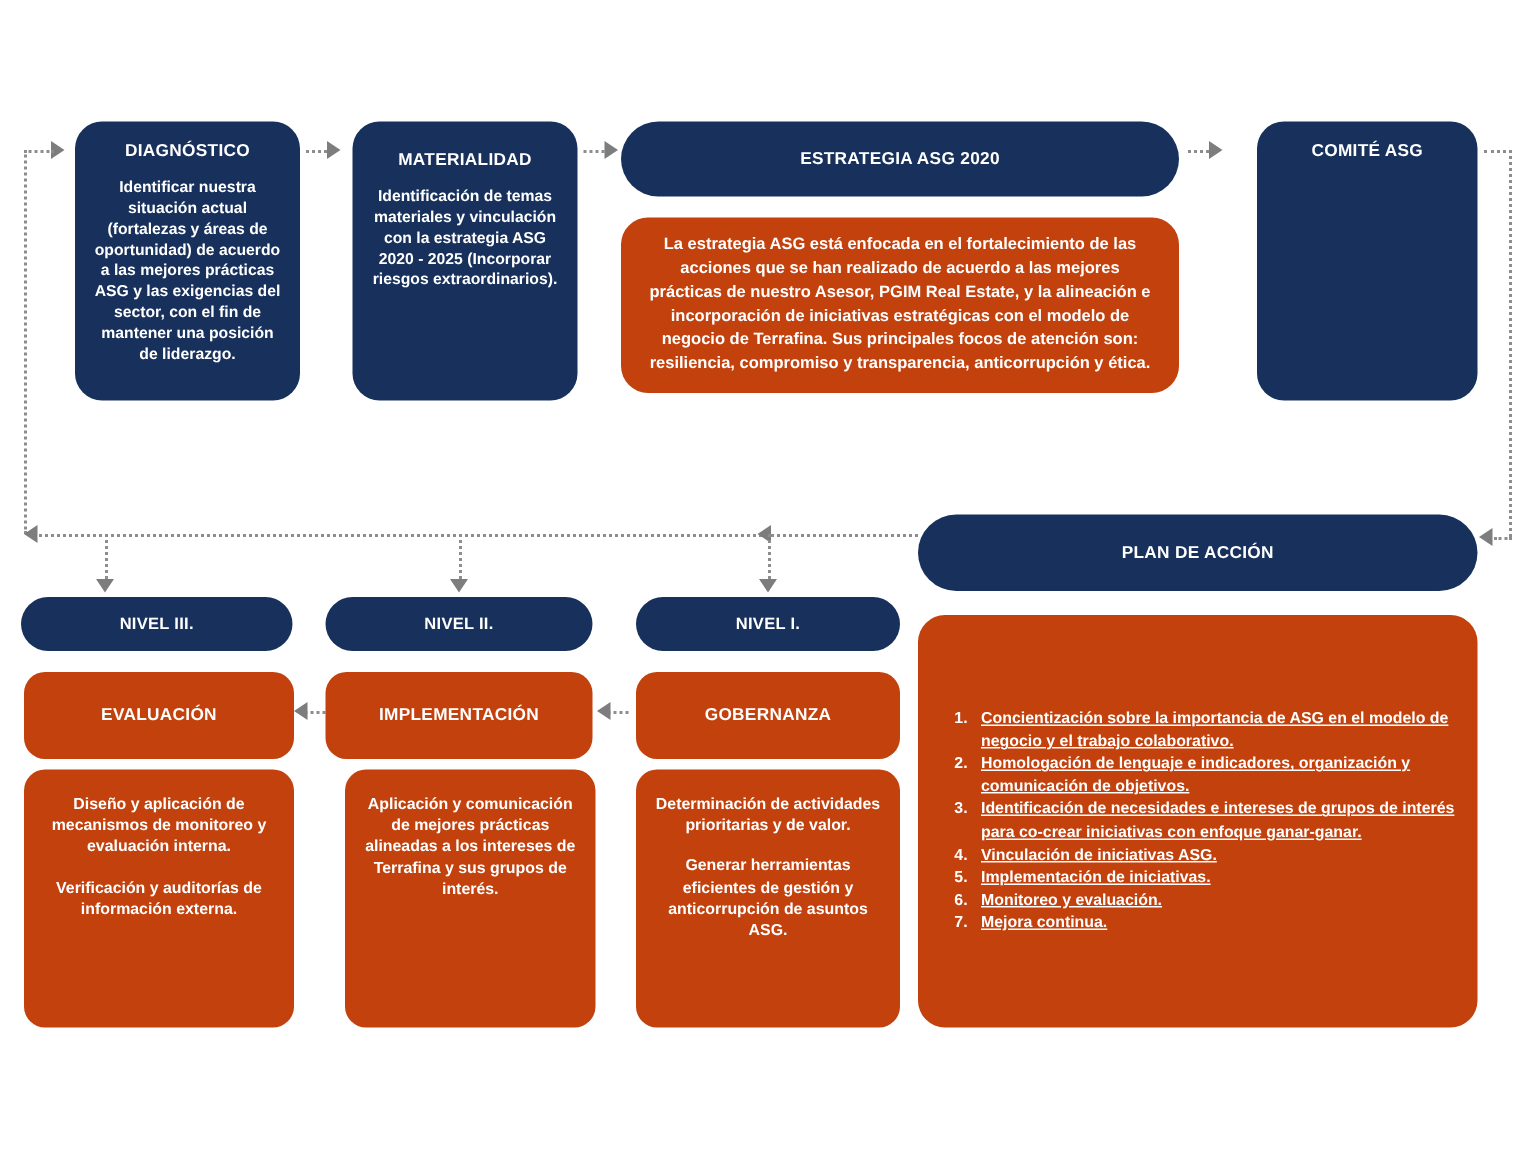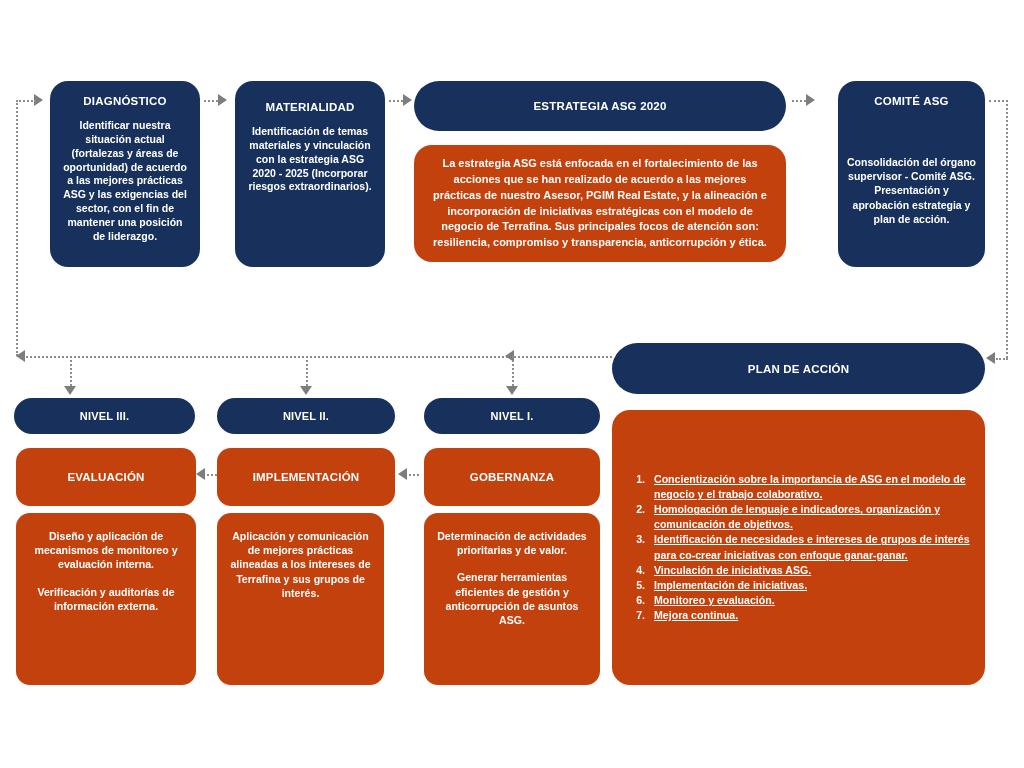--- a/index.html
+++ b/index.html
@@ -43,21 +43,21 @@
   #materialidad{left:235px;top:81px;width:150px;height:186px;padding:20px 10px 10px;}
   #materialidad .title{font-size:11.5px;margin-bottom:12px;}
   #materialidad .body{font-size:10.5px;line-height:1.32;font-weight:bold;}
 
   #estrategia-header{left:414px;top:81px;width:372px;height:50px;justify-content:center;}
   #estrategia-header .title{font-size:11.5px;}
 
   #estrategia-body{left:414px;top:145px;width:372px;height:117px;justify-content:center;padding:6px 16px;}
   #estrategia-body .body{font-size:11px;line-height:1.45;font-weight:bold;}
 
-  #comite{left:838px;top:81px;width:147px;height:186px;padding:14px 8px 10px;gap:36px;}
+  #comite{left:838px;top:81px;width:147px;height:186px;padding:14px 8px 10px;}
   #comite .title{font-size:11.5px;margin-bottom:12px;}
   #comite .body{font-size:10.5px;line-height:1.35;font-weight:bold;}
 
   
   #plan-header{left:612px;top:343px;width:373px;height:51px;justify-content:center;}
   #plan-header .title{font-size:11.5px;}
 
   #plan-body{left:612px;top:410px;width:373px;height:275px;align-items:flex-start;justify-content:center;padding:10px 14px;}
   #plan-body ol{
     margin:0;padding:0 0 0 22px;
@@ -78,21 +78,21 @@
   #evaluacion{left:16px;top:448px;width:180px;}
   #implementacion{left:217px;top:448px;width:178px;}
   #gobernanza{left:424px;top:448px;width:176px;}
 
   
   .detail{top:513px;height:172px;justify-content:flex-start;padding:16px 12px;}
   .detail .body{font-size:10.6px;line-height:1.34;font-weight:bold;}
   .detail .body p{margin:0 0 13px 0;}
   .detail .body p:last-child{margin-bottom:0;}
   #detalle3{left:16px;width:180px;}
-  #detalle2{left:217px;width:167px;}
+  #detalle2{left:230px;width:167px;}
   #detalle1{left:424px;width:176px;}
 
   
   .dot-h{
     position:absolute;height:0;
     border-top:2px dotted #8d8d8d;
   }
   .dot-v{
     position:absolute;width:0;
     border-left:2px dotted #8d8d8d;
@@ -154,21 +154,20 @@
   <div class="box navy r-pill" id="estrategia-header">
     <div class="title">ESTRATEGIA ASG 2020</div>
   </div>
 
   <div class="box blue r-lg" id="estrategia-body">
     <div class="body">La estrategia ASG está enfocada en el fortalecimiento de las acciones que se han realizado de acuerdo a las mejores prácticas de nuestro Asesor, PGIM Real Estate, y la alineación e incorporación de iniciativas estratégicas con el modelo de negocio de Terrafina. Sus principales focos de atención son: resiliencia, compromiso y transparencia, anticorrupción y ética.</div>
   </div>
 
   <div class="box navy r-lg" id="comite">
     <div class="title">COMITÉ ASG</div>
-    <div class="body">Consolidación del órgano supervisor - Comité ASG. Presentación  y aprobación estrategia y plan de acción.</div>
   </div>
 
   <div class="box navy r-pill" id="plan-header">
     <div class="title">PLAN DE ACCIÓN</div>
   </div>
 
   <div class="box blue r-lg" id="plan-body">
     <ol>
       <li>Concientización sobre la importancia de ASG en el modelo de negocio y el trabajo colaborativo.</li>
       <li>Homologación de lenguaje e indicadores, organización y comunicación de objetivos.</li>

